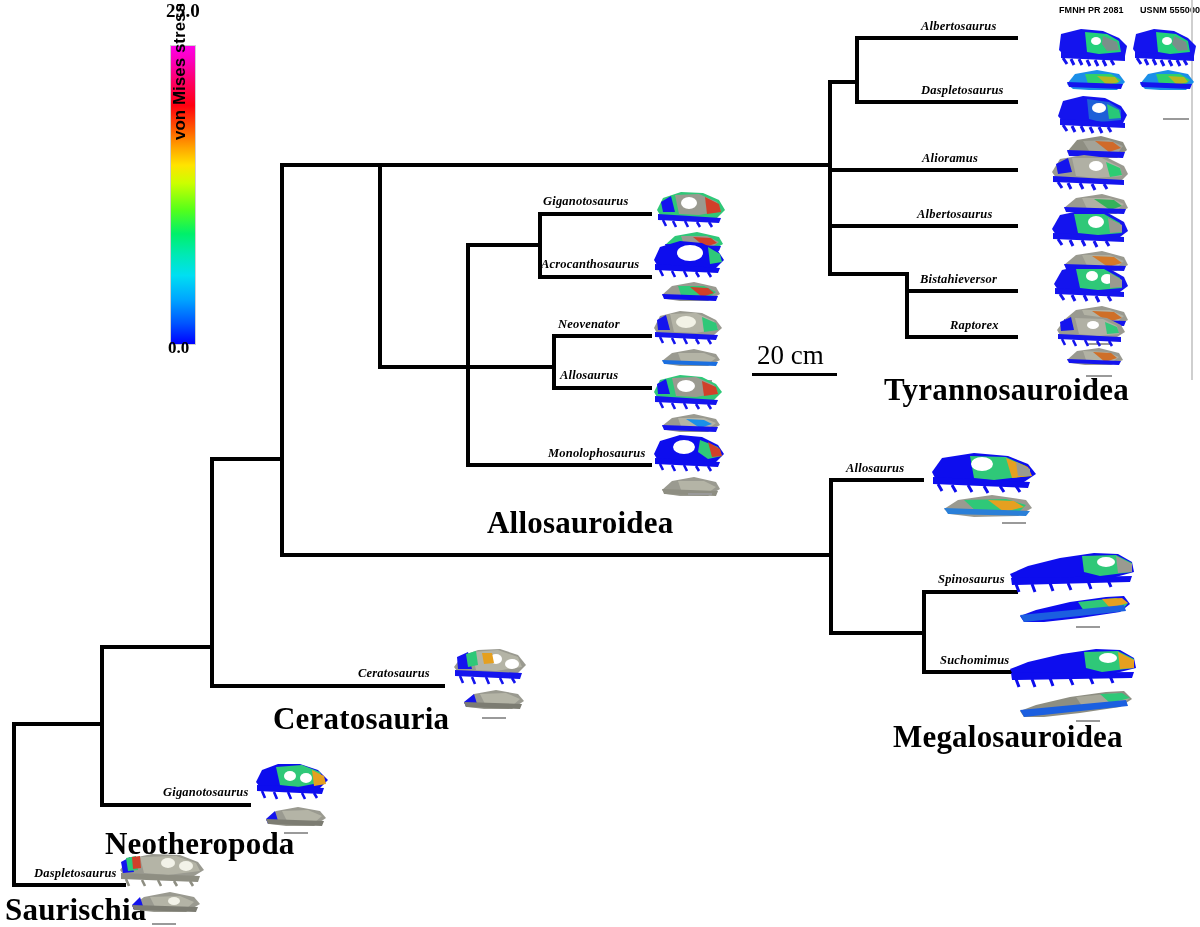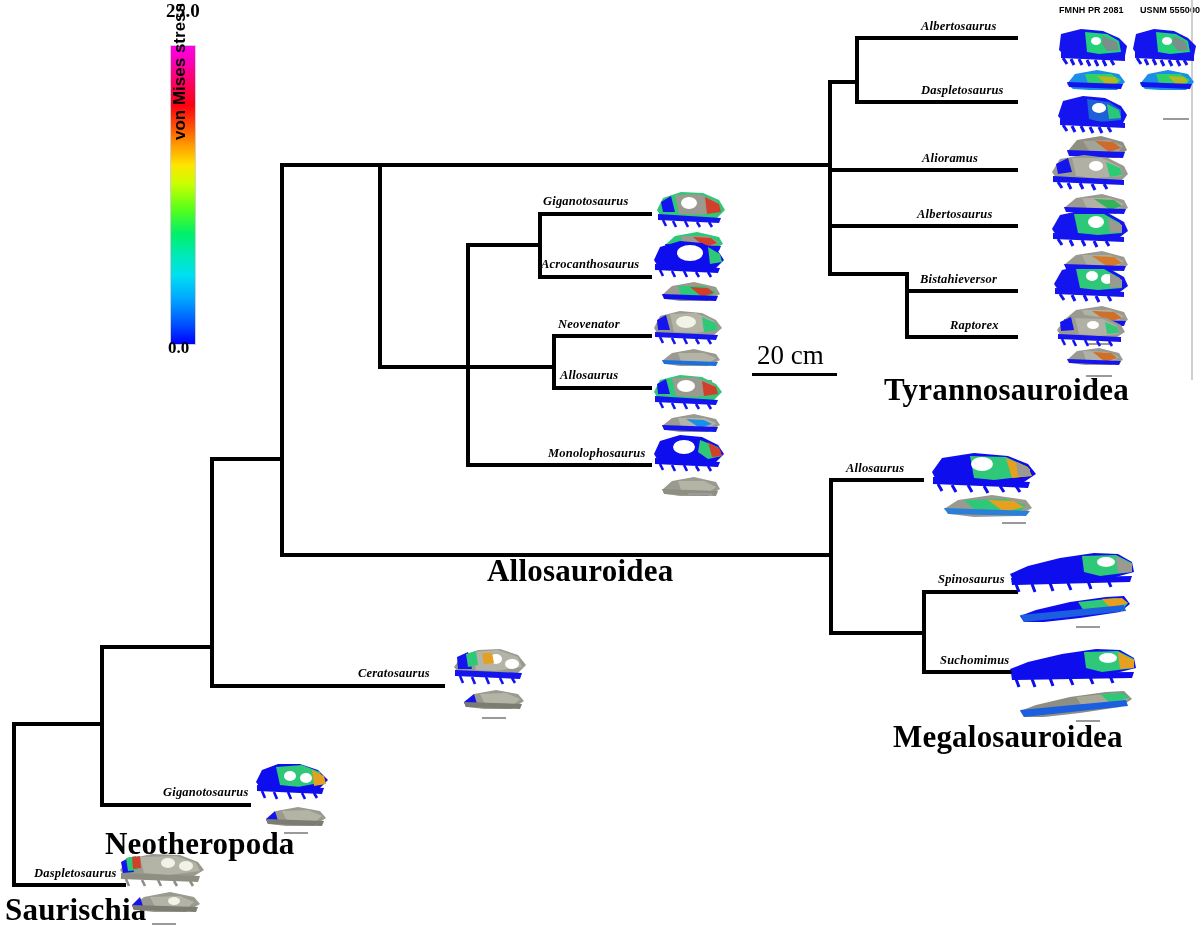--- a/index.html
+++ b/index.html
@@ -140,22 +140,23 @@
 
   <div class="taxon" style="left:846px;top:461px;">Allosaurus</div>
   <div class="taxon" style="left:938px;top:572px;">Spinosaurus</div>
   <div class="taxon" style="left:940px;top:653px;">Suchomimus</div>
 
   <div class="taxon" style="left:358px;top:666px;">Ceratosaurus</div>
   <div class="taxon" style="left:163px;top:785px;">Giganotosaurus</div>
   <div class="taxon" style="left:34px;top:866px;">Daspletosaurus</div>
 
   <div class="clade" style="left:884px;top:372px;">Tyrannosauroidea</div>
-  <div class="clade" style="left:487px;top:505px;margin-top:48px;">Allosauroidea</div>
+  <div class="clade" style="left:487px;top:505px;">Allosauroidea</div>
   <div class="clade" style="left:893px;top:719px;">Megalosauroidea</div>
+  <div class="clade" style="left:273px;top:701px;">Ceratosauria</div>
   <div class="clade" style="left:105px;top:811px;margin-top:15px;">Neotheropoda</div>
   <div class="clade" style="left:5px;top:892px;">Saurischia</div>
 
   <div class="scale-txt" style="left:757px;top:340px;">20 cm</div>
   <div class="scale-line" style="left:752px;top:373px;width:85px;"></div>
 
   <div class="skullbox" style="left:1055px;top:22px;width:78px;height:90px;">
     <svg viewBox="0 0 78 90" preserveAspectRatio="none">
       <g>
         <path d="M4 28 L6 12 L26 7 L48 9 L64 16 L72 24 L70 34 L48 36 L26 36 L10 34 Z" fill="#1414ee"></path>

